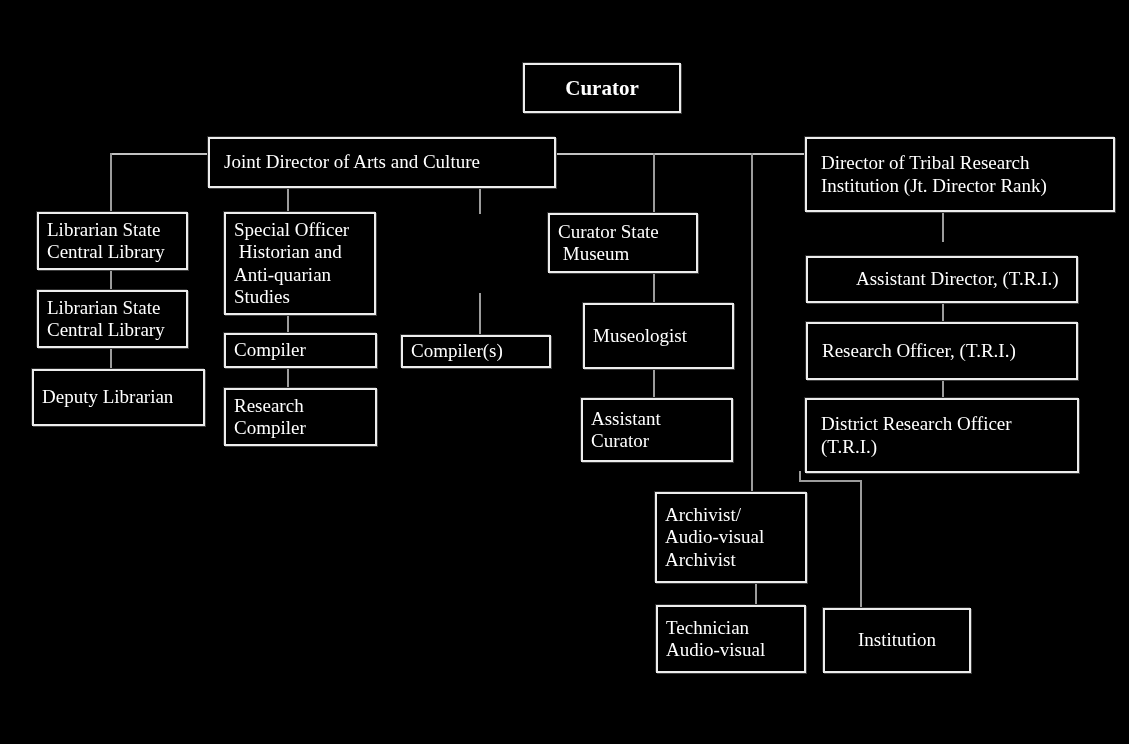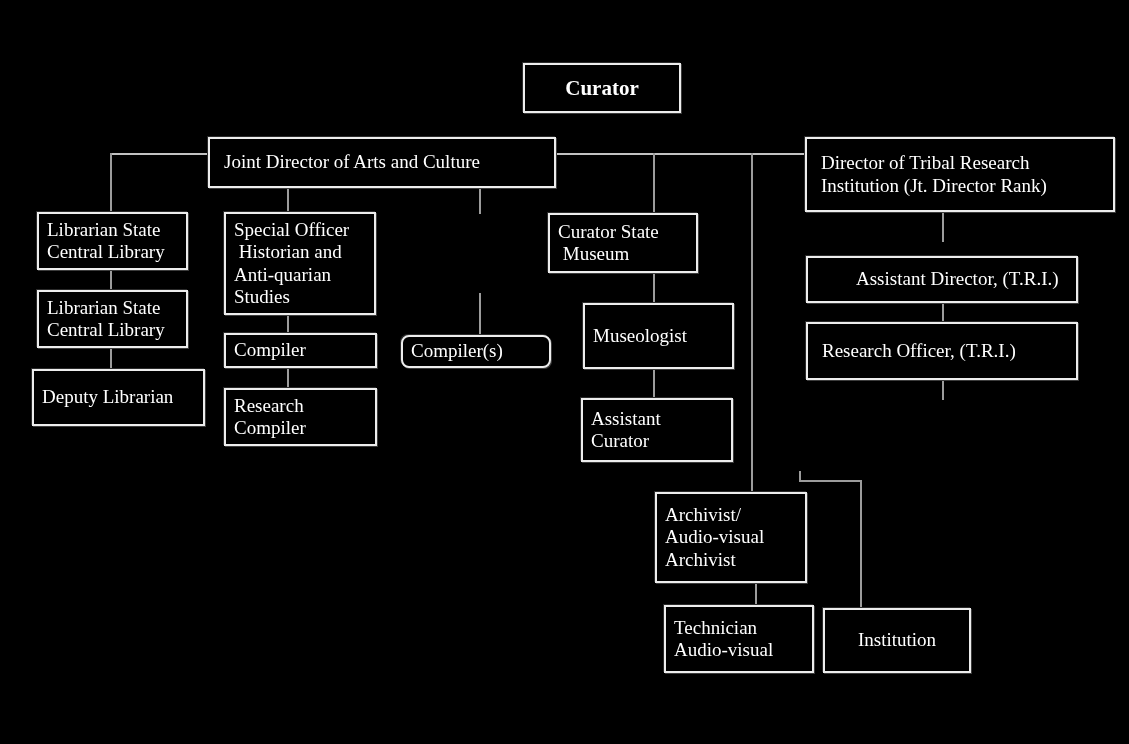--- a/index.html
+++ b/index.html
@@ -69,37 +69,39 @@
  Historian and
 Anti-quarian
 Studies</div>
 
   <div class="node" style="left:224px;top:333px;width:153px;height:35px;">Compiler</div>
 
   <div class="node" style="left:224px;top:388px;width:153px;height:58px;">Research
 Compiler</div>
 
 
-  <div class="node" style="left:401px;top:335px;width:150px;height:33px;border-radius:8px;">Compiler(s)</div>
+  <div class="node" style="left:401px;top:335px;width:150px;height:33px;">Compiler(s)</div>
 
   <div class="node" style="left:548px;top:213px;width:150px;height:60px;">Curator State
  Museum</div>
 
   <div class="node" style="left:583px;top:303px;width:151px;height:66px;">Museologist</div>
 
   <div class="node" style="left:581px;top:398px;width:152px;height:64px;">Assistant
 Curator</div>
 
   <div class="node" style="left:655px;top:492px;width:152px;height:91px;">Archivist/
 Audio-visual
 Archivist</div>
 
-  <div class="node" style="left:656px;top:605px;width:150px;height:68px;margin-left:8px;">Technician
+  <div class="node" style="left:656px;top:605px;width:150px;height:68px;">Technician
 Audio-visual</div>
 
   <div class="node center" style="left:823px;top:608px;width:148px;height:65px;">Institution</div>
 
   <div class="node pad14" style="left:806px;top:256px;width:272px;height:47px;padding-left:48px;">Assistant Director, (T.R.I.)</div>
 
   <div class="node pad14" style="left:806px;top:322px;width:272px;height:58px;">Research Officer, (T.R.I.)</div>
 
+  <div class="node pad14" style="left:805px;top:398px;width:274px;height:75px;">District Research Officer
+(T.R.I.)</div>
 
 </div>
 
 </body></html>

